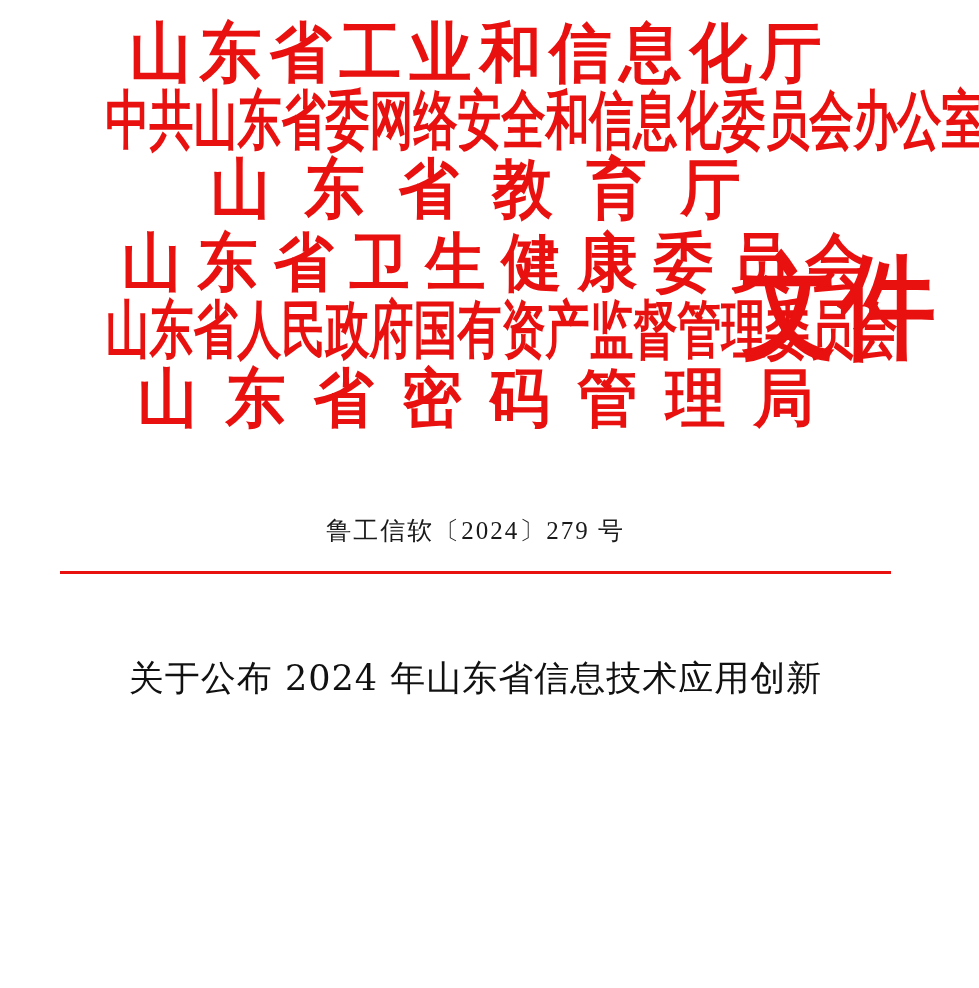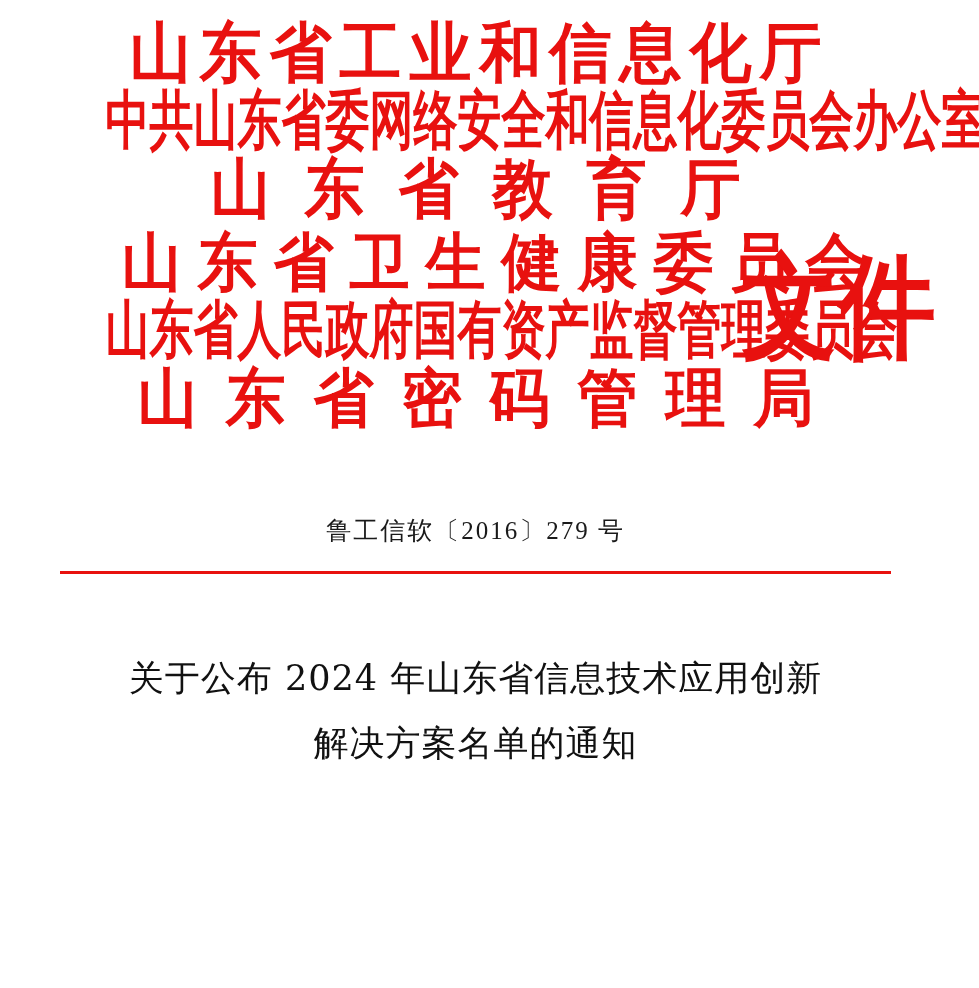--- a/index.html
+++ b/index.html
@@ -149,23 +149,22 @@
       <div class="issuer-line l2">中共山东省委网络安全和信息化委员会办公室</div>
       <div class="issuer-line l3">山东省教育厅</div>
       <div class="issuer-line l4">山东省卫生健康委员会</div>
       <div class="issuer-line l5">山东省人民政府国有资产监督管理委员会</div>
       <div class="issuer-line l6">山东省密码管理局</div>
       <div class="wenjian">文件</div>
     </div>
   </div>
 
   <div class="docnum-wrap">
-    <span class="docnum">鲁工信软〔2016〕279 号</span>
+    <span class="docnum">鲁工信软〔2024〕279 号</span>
   </div>
 
   <div class="red-rule"></div>
 
   <div class="title-block">
     <div class="title-line">关于公布 2024 年山东省信息技术应用创新</div>
-    <div class="title-line">解决方案名单的通知</div>
   </div>
 
 </div>
 
 </body></html>

